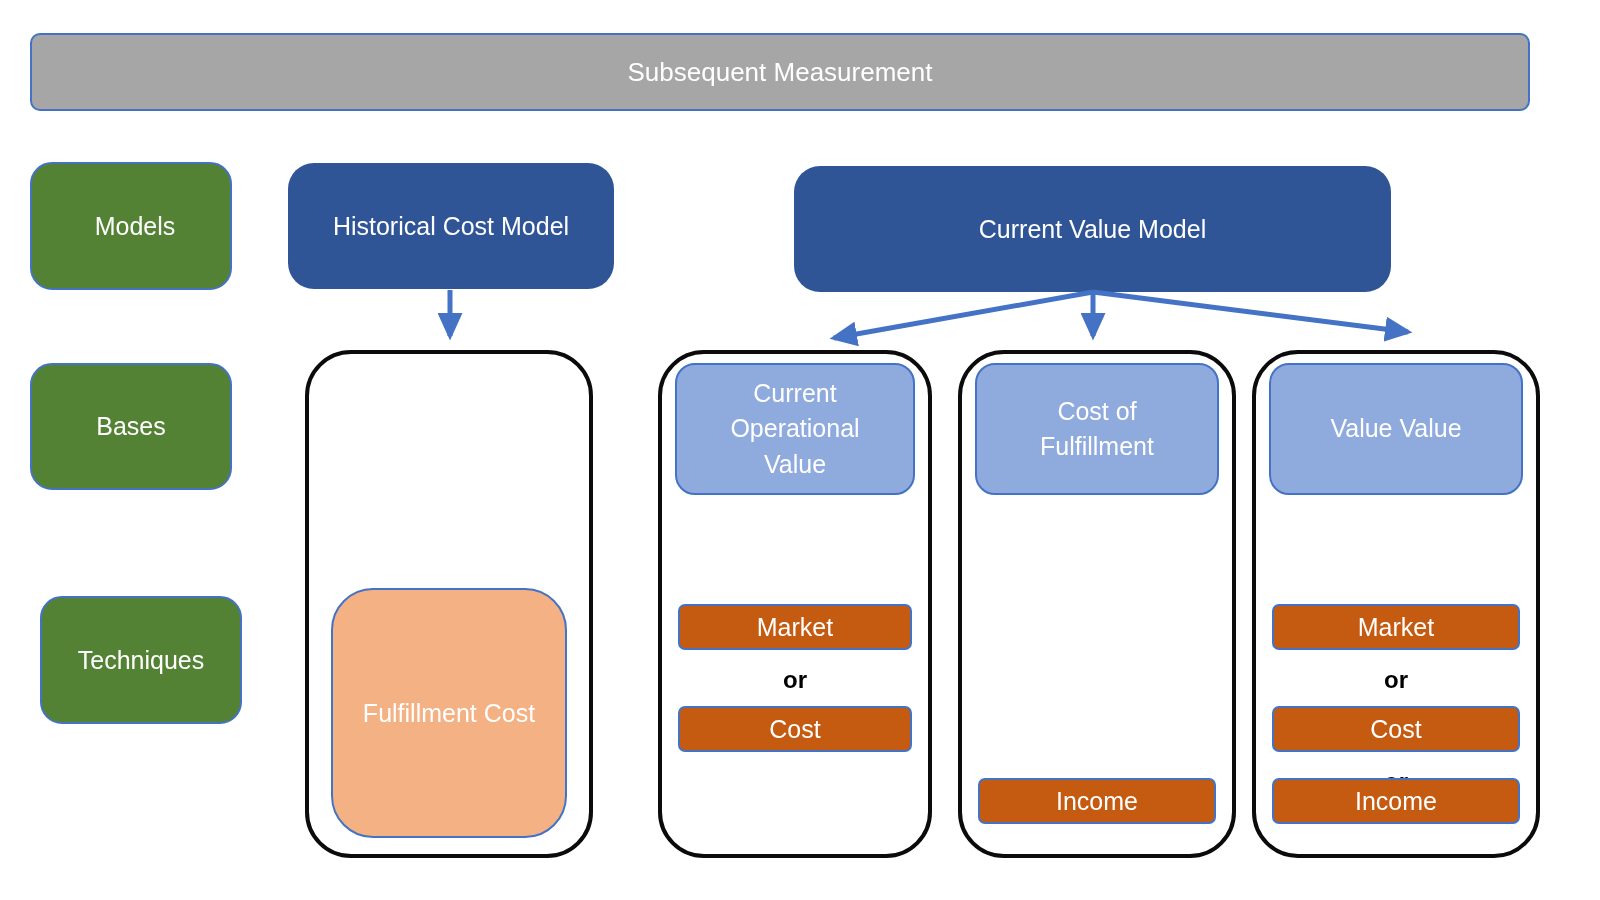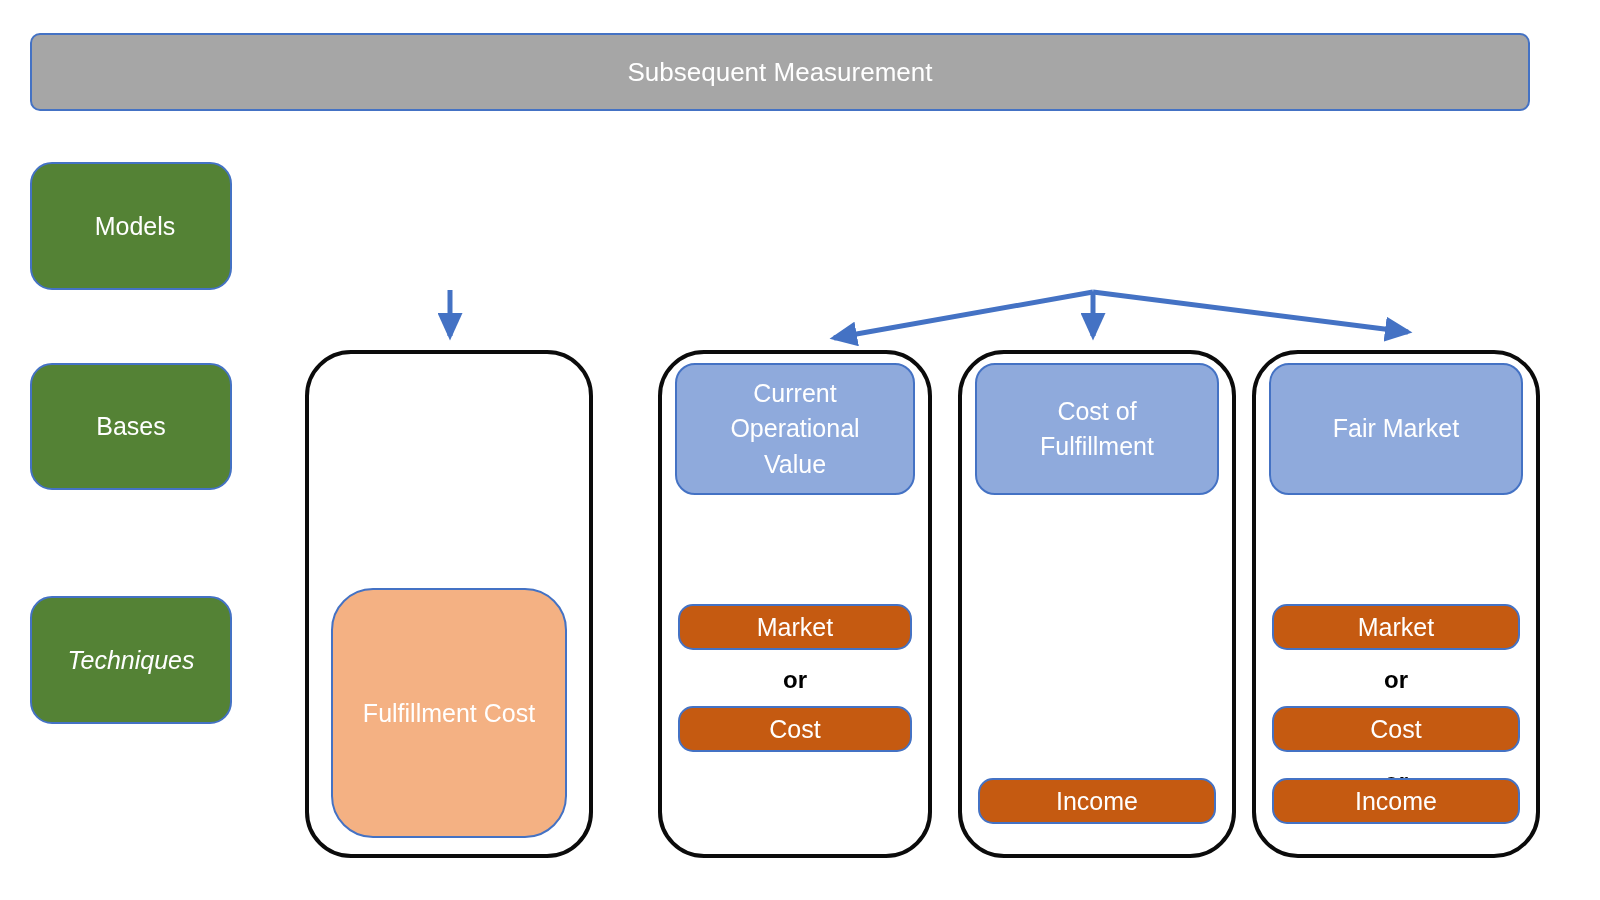--- a/index.html
+++ b/index.html
@@ -28,21 +28,21 @@
     font-size: 26px;
   }
   .green {
     background: #548235;
     border: 2px solid #4472C4;
     border-radius: 22px;
     font-size: 25px;
   }
   .green.models     { left: 30px; top: 162px; width: 202px; height: 128px; padding-left: 8px; }
   .green.bases      { left: 30px; top: 363px; width: 202px; height: 127px; justify-content: center; }
-  .green.techniques { left: 30px; top: 596px; width: 202px; height: 128px; font-style: italic; }
+  .green.techniques { left: 40px; top: 596px; width: 202px; height: 128px; }
   .darkblue {
     background: #2F5597;
     border-radius: 26px;
     font-size: 25px;
   }
   .darkblue.hcm { left: 288px; top: 163px; width: 326px; height: 126px; }
   .darkblue.cvm { left: 794px; top: 166px; width: 597px; height: 126px; }
   .container {
     position: absolute;
     top: 350px; height: 508px;
@@ -80,21 +80,21 @@
     display: flex; align-items: center; justify-content: center;
     color: #ffffff;
     font-size: 25px;
     box-sizing: border-box;
   }
   .tech {
     position: absolute;
     left: 16px; right: 16px; height: 46px;
     background: #C55A11;
     border: 2px solid #4472C4;
-    border-radius: 15px;
+    border-radius: 7px;
     display: flex; align-items: center; justify-content: center;
     color: #ffffff;
     font-size: 25px;
     box-sizing: border-box;
   }
   .or {
     position: absolute;
     left: 16px; right: 16px; height: 40px;
     display: flex; align-items: center; justify-content: center;
     color: #000000;
@@ -124,20 +124,26 @@
   <div class="box green models">
     <span>Models</span>
   </div>
   <div class="box green bases">
     <span>Bases</span>
   </div>
   <div class="box green techniques">
     <span>Techniques</span>
   </div>
 
+  <div class="box darkblue hcm">
+    <span>Historical Cost Model</span>
+  </div>
+  <div class="box darkblue cvm">
+    <span>Current Value Model</span>
+  </div>
 
   <svg class="arrows" viewBox="0 0 1600 900" xmlns="http://www.w3.org/2000/svg">
     <defs>
       <marker id="ah" markerWidth="6" markerHeight="5" refX="4.6" refY="2.5" orient="auto" markerUnits="strokeWidth">
         <path d="M0,0 L5.5,2.5 L0,5 Z" fill="#4472C4"></path>
       </marker>
     </defs>
     <line x1="450" y1="290" x2="450" y2="336" stroke="#4472C4" stroke-width="5" marker-end="url(#ah)"></line>
     <line x1="1093" y1="292" x2="834" y2="338" stroke="#4472C4" stroke-width="5" marker-end="url(#ah)"></line>
     <line x1="1093" y1="292" x2="1093" y2="336" stroke="#4472C4" stroke-width="5" marker-end="url(#ah)"></line>
@@ -169,21 +175,21 @@
     <div class="basis">
       <span class="wrap-narrow">Cost of Fulfillment</span>
     </div>
     <div class="tech t3">
       <span>Income</span>
     </div>
   </div>
 
   <div class="container c4">
     <div class="basis">
-      <span>Fair Market</span>
+      <span>Value Value</span>
     </div>
     <div class="tech t1">
       <span>Market</span>
     </div>
     <div class="or o1">
       <span>or</span>
     </div>
     <div class="tech t2">
       <span>Cost</span>
     </div>

